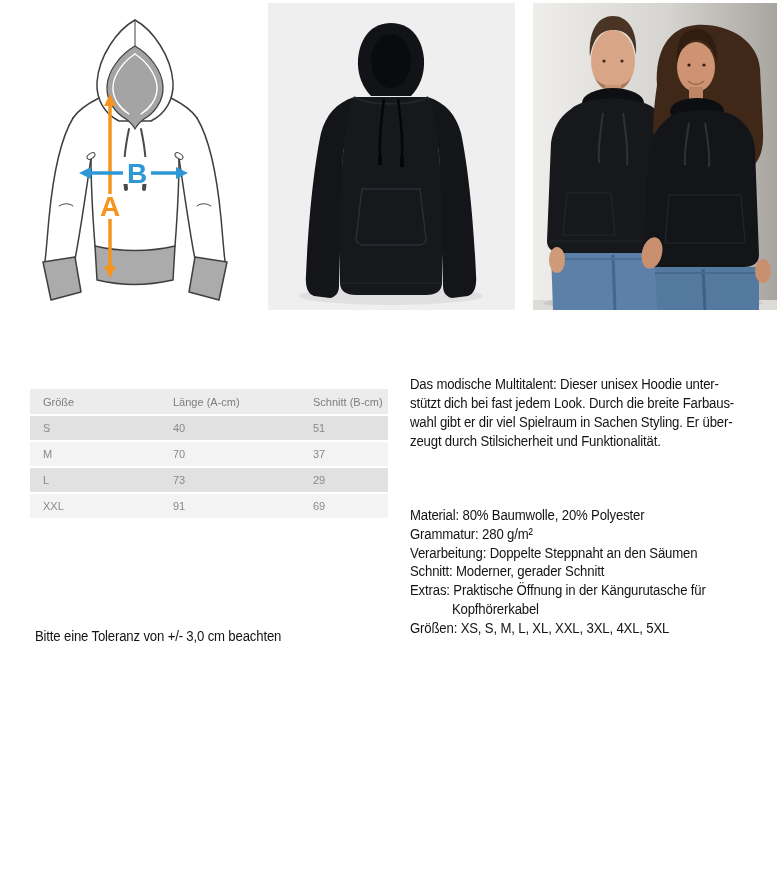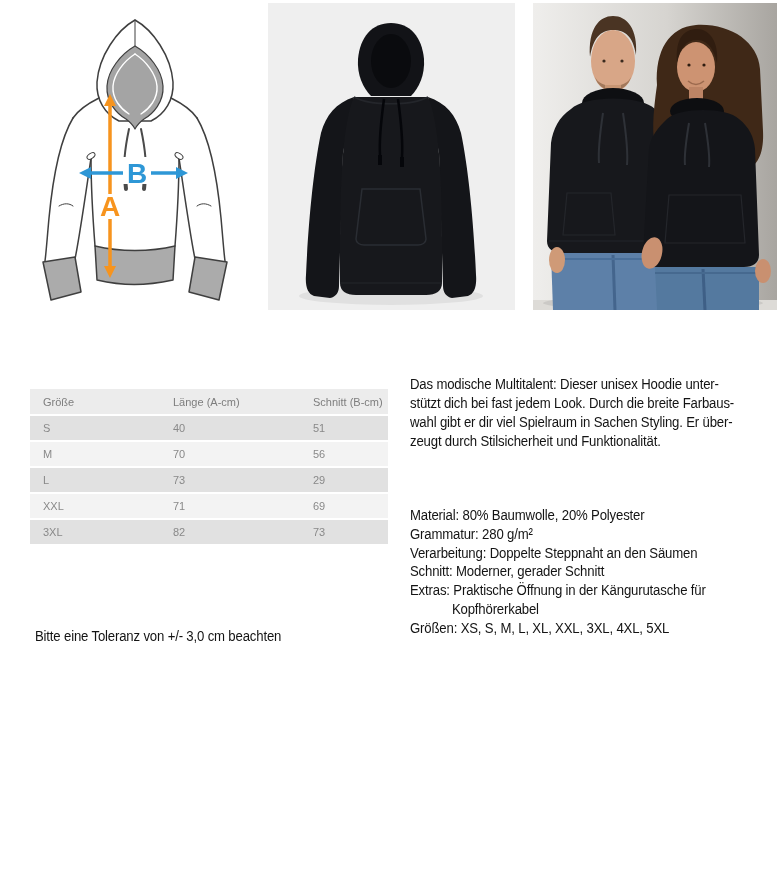--- a/index.html
+++ b/index.html
@@ -197,36 +197,31 @@
     </thead>
     <tbody>
       <tr>
         <td>S</td>
         <td>40</td>
         <td>51</td>
       </tr>
       <tr>
         <td>M</td>
         <td>70</td>
-        <td>56</td>
+        <td>37</td>
       </tr>
       <tr>
         <td>L</td>
         <td>73</td>
         <td>29</td>
       </tr>
       <tr>
         <td>XXL</td>
-        <td>71</td>
+        <td>91</td>
         <td>69</td>
-      </tr>
-      <tr>
-        <td>3XL</td>
-        <td>82</td>
-        <td>73</td>
       </tr>
     </tbody>
   </table>
 
   <div class="description condensed">
     <p class="desc-intro">Das modische Multitalent: Dieser unisex Hoodie unter-
 stützt dich bei fast jedem Look. Durch die breite Farbaus-
 wahl gibt er dir viel Spielraum in Sachen Styling. Er über-
 zeugt durch Stilsicherheit und Funktionalität.</p>
     <p class="desc-details">Material: 80% Baumwolle, 20% Polyester

